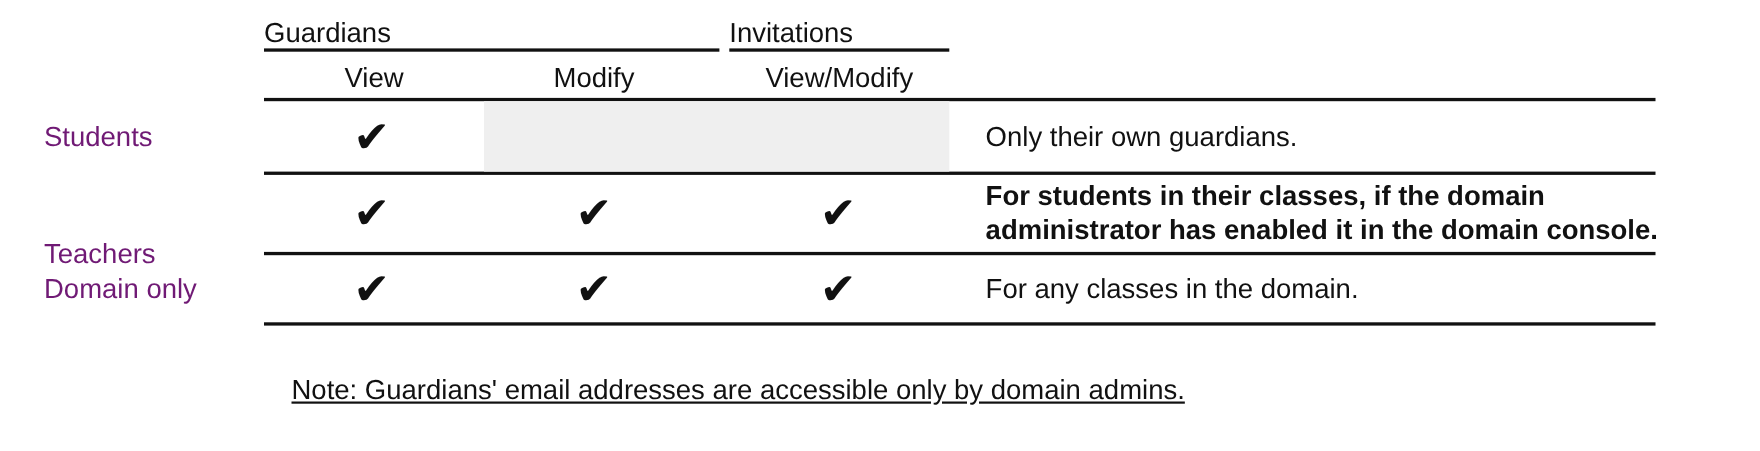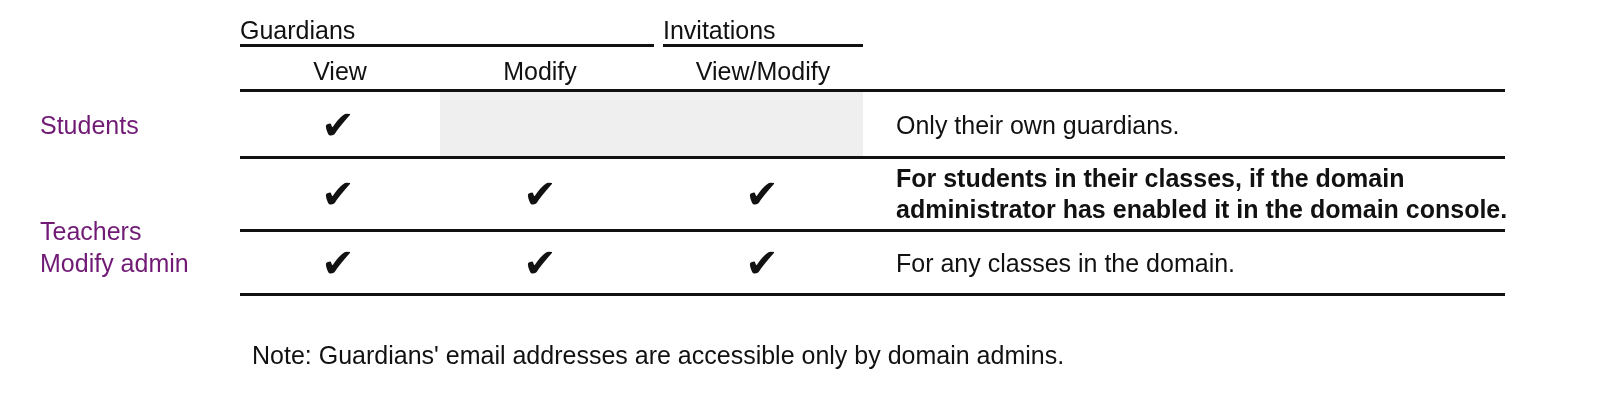--- a/index.html
+++ b/index.html
@@ -94,25 +94,26 @@
     font-size: 25px;
     line-height: 31px;
     color: #111111;
     width: 660px;
     margin-left: 28px;
   }
 
   
   .footnote {
     position: absolute;
-    left: 252px;
+    left: 265px;
     font-size: 25px;
     line-height: 30px;
     white-space: nowrap;
     color: #111111;
+    text-decoration: underline;
   }
 </style>
 </head>
 <body>
 
 <div id="canvas">
 
   <div class="group-label" style="left:240px; width:414px; top:16px;">Guardians</div>
 
   <div class="group-label" style="left:663px; width:200px; top:16px;">Invitations</div>
@@ -143,21 +144,21 @@
   <div class="row-label" style="top:179px;margin-top:37px;">Teachers</div>
 
   <div class="check" style="left:310px; top:174px;">✔</div>
 
   <div class="check" style="left:512px; top:174px;">✔</div>
 
   <div class="check" style="left:734px; top:174px;">✔</div>
 
   <div class="desc" style="top:163px;font-weight:bold;">For students in their classes, if the domain administrator has enabled it in the domain console.</div>
 
-  <div class="row-label" style="top:248px;">Modify admin</div>
+  <div class="row-label" style="top:248px;">Domain only</div>
 
   <div class="check" style="left:310px; top:243px;">✔</div>
 
   <div class="check" style="left:512px; top:243px;">✔</div>
 
   <div class="check" style="left:734px; top:243px;">✔</div>
 
   <div class="desc" style="top:248px;">For any classes in the domain.</div>
 
   <div class="footnote" style="top:340px;">Note: Guardians' email addresses are accessible only by domain admins.</div>

